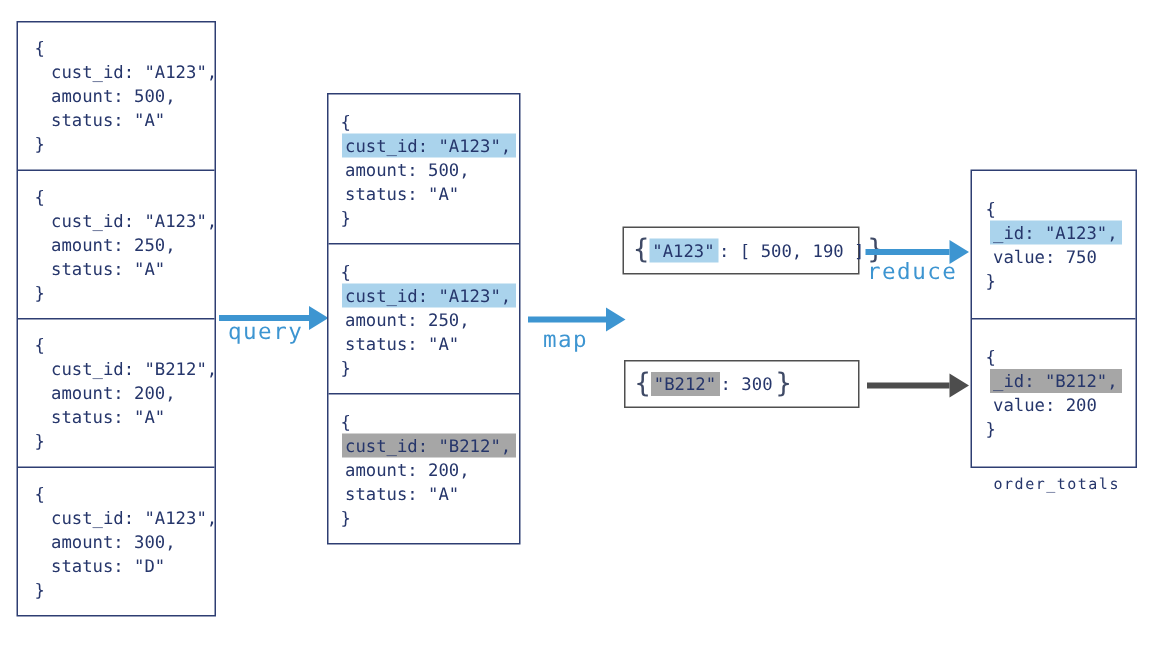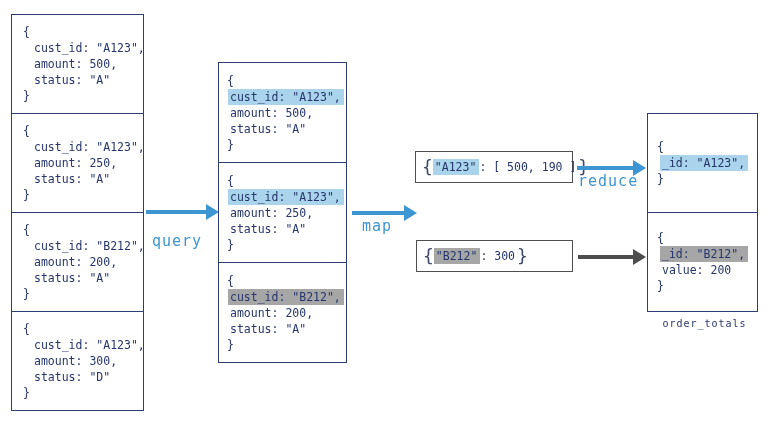--- a/index.html
+++ b/index.html
@@ -91,21 +91,21 @@
       <div class="ln field">cust_id: "A123",</div>
       <div class="ln field">amount: 300,</div>
       <div class="ln field">status: "D"</div>
       <div class="ln brace">}</div>
     </div>
   </div>
 
   <div class="arrow" style="left:146px;top:210px;width:60px;">
       <i class="head"></i>
     </div>
-  <div class="arrow-label" style="left:152px;top:232px;">query</div>
+  <div class="arrow-label" style="left:152px;top:212px;">query</div>
 
   <div class="collection mid" style="left:218px;top:62px;width:129px;height:301px;">
     <div class="cell">
       <div class="ln brace">{</div>
       <div class="ln field"><span class="hl hl-blue">cust_id: "A123",</span></div>
       <div class="ln field">amount: 500,</div>
       <div class="ln field">status: "A"</div>
       <div class="ln brace">}</div>
     </div>
     <div class="cell">
@@ -146,20 +146,21 @@
   <div class="arrow-label" style="left:578px;top:172px;">reduce</div>
 
   <div class="arrow dark" style="left:578px;top:255px;width:55px;">
       <i class="head"></i>
     </div>
 
   <div class="collection totals" style="left:647px;top:113px;width:111px;height:199px;">
     <div class="cell">
       <div class="ln brace">{</div>
       <div class="ln field"><span class="hl hl-blue">_id: "A123",</span></div>
+      <div class="ln field">value: 750</div>
       <div class="ln brace">}</div>
     </div>
     <div class="cell">
       <div class="ln brace">{</div>
       <div class="ln field"><span class="hl hl-gray">_id: "B212",</span></div>
       <div class="ln field">value: 200</div>
       <div class="ln brace">}</div>
     </div>
   </div>
   <div class="coll-label" style="left:640px;top:318px;width:129px;">order_totals</div>

